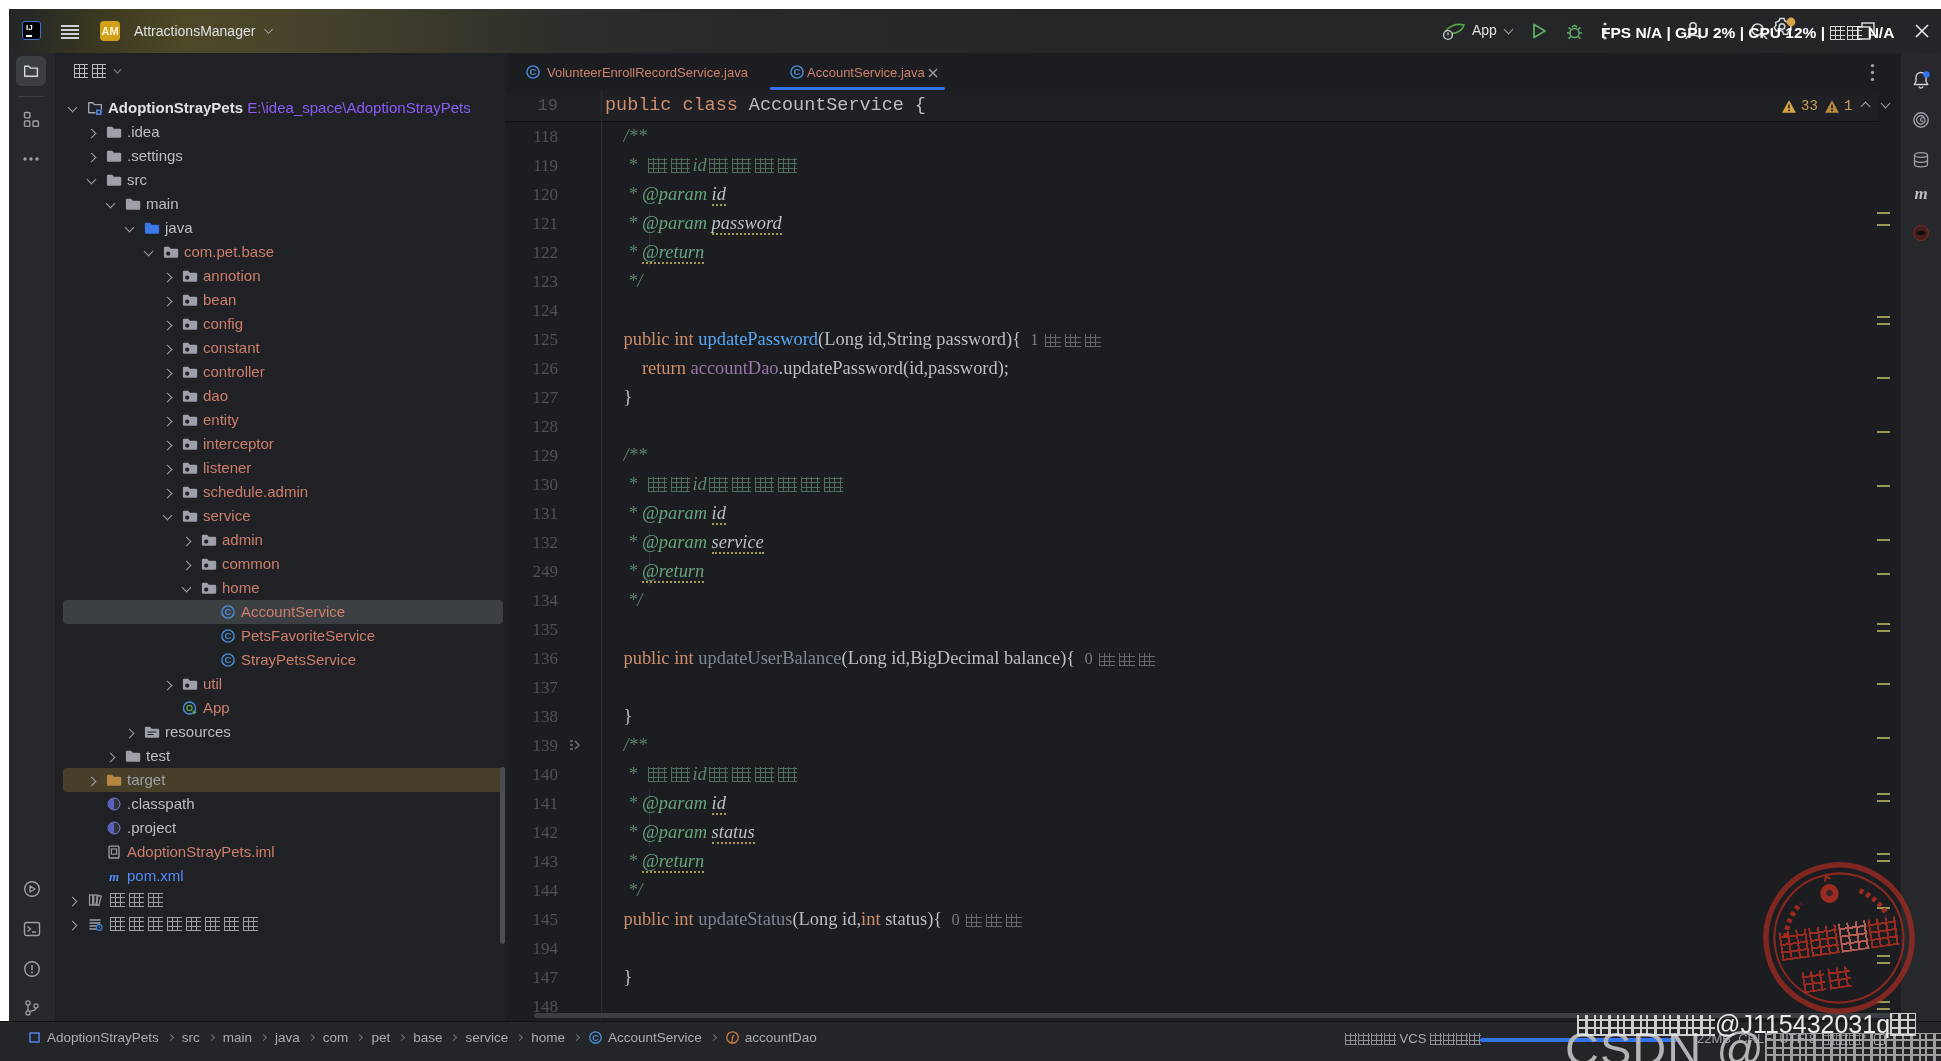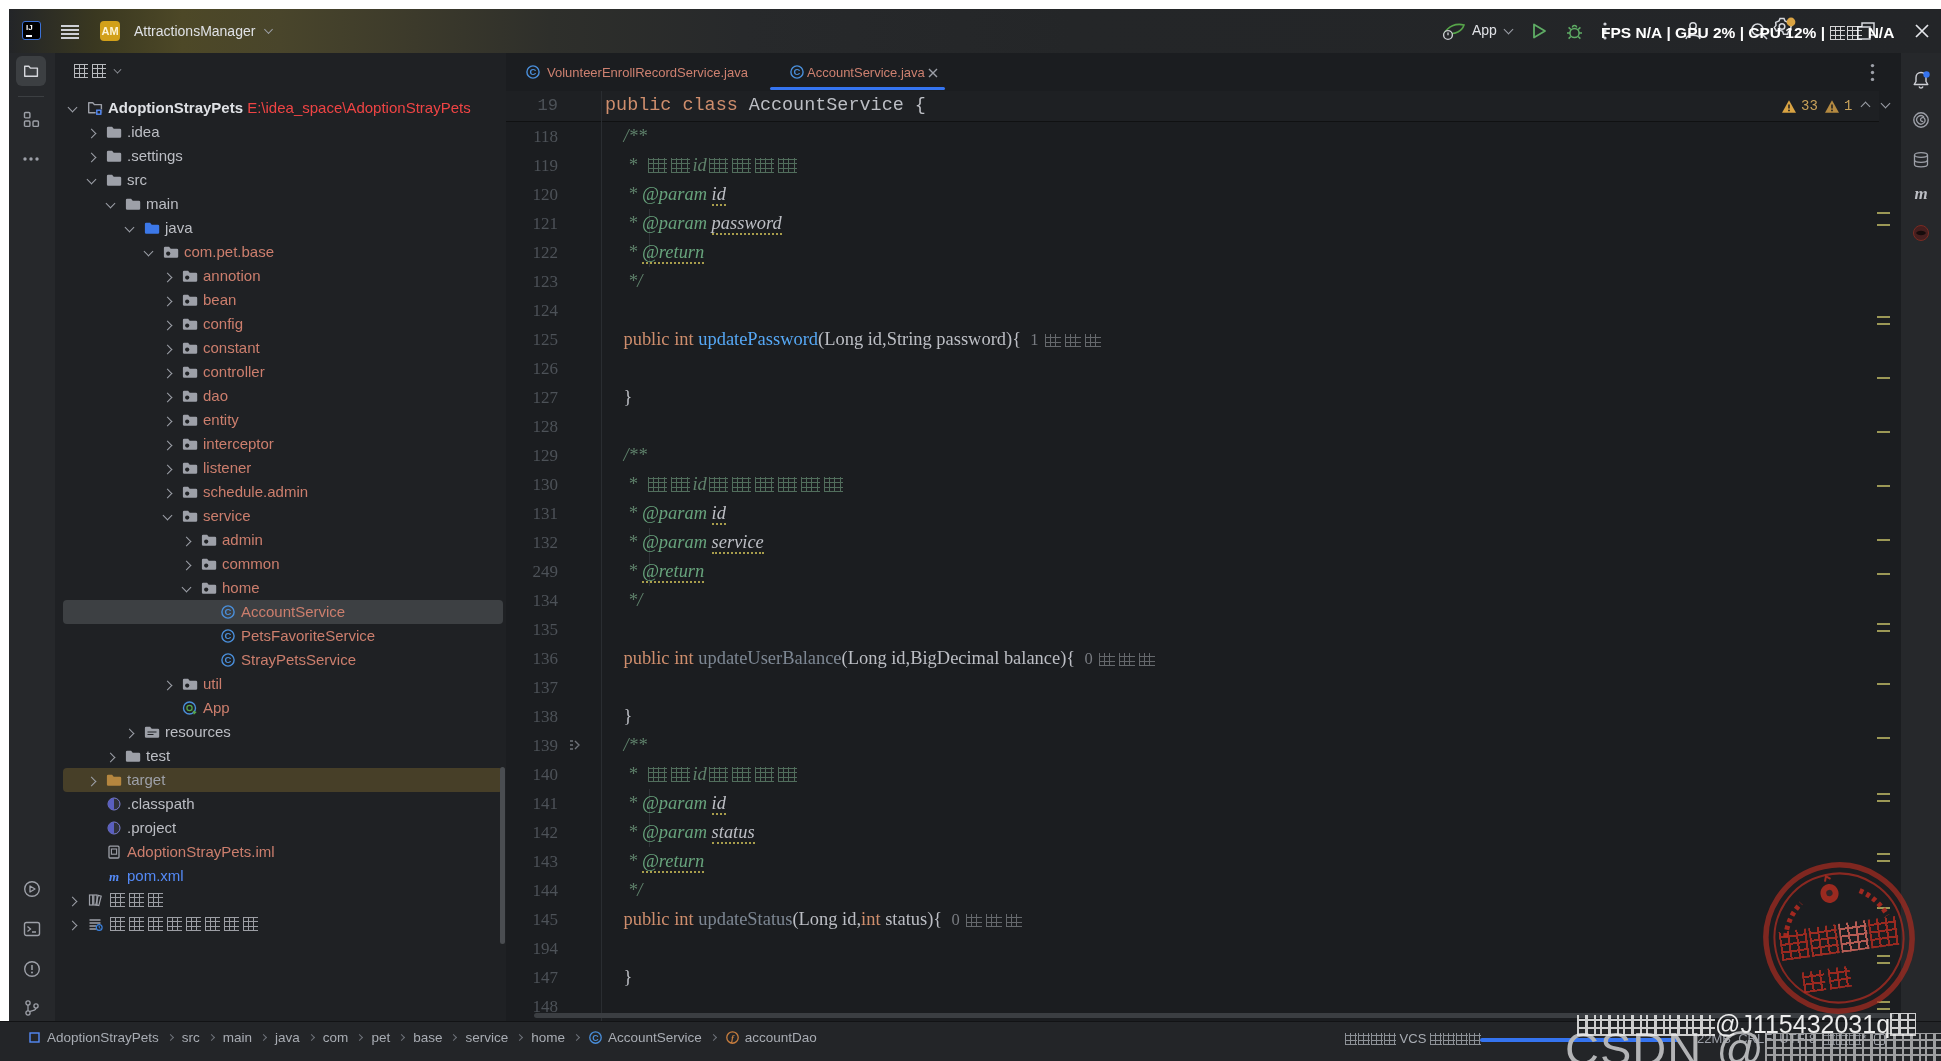--- a/index.html
+++ b/index.html
@@ -189,21 +189,21 @@
         <circle cx="9" cy="9" r="7.5" fill="#451f1f" stroke="#7a2a22" stroke-width="1"></circle>
         <path d="M4 9c2-3 8-3 10 0-2 3-8 3-10 0z" fill="#160c0c"></path>
       </svg>
   </div>
   <div id="tree">
     <div id="treehdr"><i class="cj" style="width:14px;height:14px;color:#dfe1e5;margin-right:4px"></i><i class="cj" style="width:14px;height:14px;color:#dfe1e5"></i> <span class="chev" style="transform:rotate(45deg) scale(.8); vertical-align:3px; margin-left:4px;"></span></div>
     <div class="row" style="left:14px;top:43px;z-index:1"><span class="tchev open"></span><svg class="ic" style="margin-right:5px" width="16" height="16" viewBox="0 0 16 16">
           <path d="M1.7 2.7h4.1l1.6 1.9h7v8.2H1.7z" fill="none" stroke="#9da0a8" stroke-width="1.4" stroke-linejoin="round"></path>
           <rect x="8.6" y="9" width="6" height="6" fill="#1f2124"></rect>
           <rect x="9.8" y="10.2" width="4" height="4" fill="none" stroke="#548af7" stroke-width="1.4"></rect>
-        </svg><span class="tw "><b style="color:#dfe1e5">AdoptionStrayPets</b> <span style="color:#ef4444">E:\idea_space\AdoptionStrayPets</span></span></div>
+        </svg><span class="tw "><b style="color:#dfe1e5">AdoptionStrayPets</b> <span style="color:#8b5cf6">E:\idea_space\AdoptionStrayPets</span></span></div>
 <div class="row" style="left:33px;top:67px;z-index:1"><span class="tchev closed"></span><svg class="ic" style="margin-right:5px" width="16" height="16" viewBox="0 0 16 16">
           <path d="M2.2 2.8h3.9l1.6 1.9h6.2a1.3 1.3 0 011.3 1.3v6.4a1.3 1.3 0 01-1.3 1.3H2.2a1.3 1.3 0 01-1.3-1.3V4.1a1.3 1.3 0 011.3-1.3z" fill="#9da0a8"></path>
         </svg><span class="tw ">.idea</span></div>
 <div class="row" style="left:33px;top:91px;z-index:1"><span class="tchev closed"></span><svg class="ic" style="margin-right:5px" width="16" height="16" viewBox="0 0 16 16">
           <path d="M2.2 2.8h3.9l1.6 1.9h6.2a1.3 1.3 0 011.3 1.3v6.4a1.3 1.3 0 01-1.3 1.3H2.2a1.3 1.3 0 01-1.3-1.3V4.1a1.3 1.3 0 011.3-1.3z" fill="#9da0a8"></path>
         </svg><span class="tw ">.settings</span></div>
 <div class="row" style="left:33px;top:115px;z-index:1"><span class="tchev open"></span><svg class="ic" style="margin-right:5px" width="16" height="16" viewBox="0 0 16 16">
           <path d="M2.2 2.8h3.9l1.6 1.9h6.2a1.3 1.3 0 011.3 1.3v6.4a1.3 1.3 0 01-1.3 1.3H2.2a1.3 1.3 0 01-1.3-1.3V4.1a1.3 1.3 0 011.3-1.3z" fill="#9da0a8"></path>
         </svg><span class="tw ">src</span></div>
 <div class="row" style="left:52px;top:139px;z-index:1"><span class="tchev open"></span><svg class="ic" style="margin-right:5px" width="16" height="16" viewBox="0 0 16 16">
@@ -389,20 +389,21 @@
         <div class="cl" style="top:87px"><span class="doc">     * <span class="tag">@param</span> <span class="pln wavy">password</span></span></div>
 <div class="ln" style="top:116px">122</div>
         <div class="cl" style="top:116px"><span class="doc">     * <span class="tag wavy">@return</span></span></div>
 <div class="ln" style="top:145px">123</div>
         <div class="cl" style="top:145px"><span class="doc">     */</span></div>
 <div class="ln" style="top:174px">124</div>
         <div class="cl" style="top:174px"></div>
 <div class="ln" style="top:203px">125</div>
         <div class="cl" style="top:203px"><span class="pln">    <span class="kw">public</span> <span class="kw">int</span> <span class="mtd">updatePassword</span>(Long id,String password){</span>  <span class="hint">1 <i class="cj" style="width:16px;height:13px;margin:0 2px;color:#787b80;"></i><i class="cj" style="width:16px;height:13px;margin:0 2px;color:#787b80;"></i><i class="cj" style="width:16px;height:13px;margin:0 2px;color:#787b80;"></i></span></div>
 <div class="ln" style="top:232px">126</div>
+        <div class="cl" style="top:232px"><span class="pln">        <span class="kw">return</span> <span class="fld">accountDao</span>.updatePassword(id,password);</span></div>
 <div class="ln" style="top:261px">127</div>
         <div class="cl" style="top:261px"><span class="pln">    }</span></div>
 <div class="ln" style="top:290px">128</div>
         <div class="cl" style="top:290px"></div>
 <div class="ln" style="top:319px">129</div>
         <div class="cl" style="top:319px"><span class="doc">    /**</span></div>
 <div class="ln" style="top:348px">130</div>
         <div class="cl" style="top:348px"><span class="doc">     *  <i class="cj" style="width:19px;height:15px;margin:0 2px;"></i><i class="cj" style="width:19px;height:15px;margin:0 2px;"></i>id<i class="cj" style="width:19px;height:15px;margin:0 2px;"></i><i class="cj" style="width:19px;height:15px;margin:0 2px;"></i><i class="cj" style="width:19px;height:15px;margin:0 2px;"></i><i class="cj" style="width:19px;height:15px;margin:0 2px;"></i><i class="cj" style="width:19px;height:15px;margin:0 2px;"></i><i class="cj" style="width:19px;height:15px;margin:0 2px;"></i></span></div>
 <div class="ln" style="top:377px">131</div>
         <div class="cl" style="top:377px"><span class="doc">     * <span class="tag">@param</span> <span class="pln wavy">id</span></span></div>

